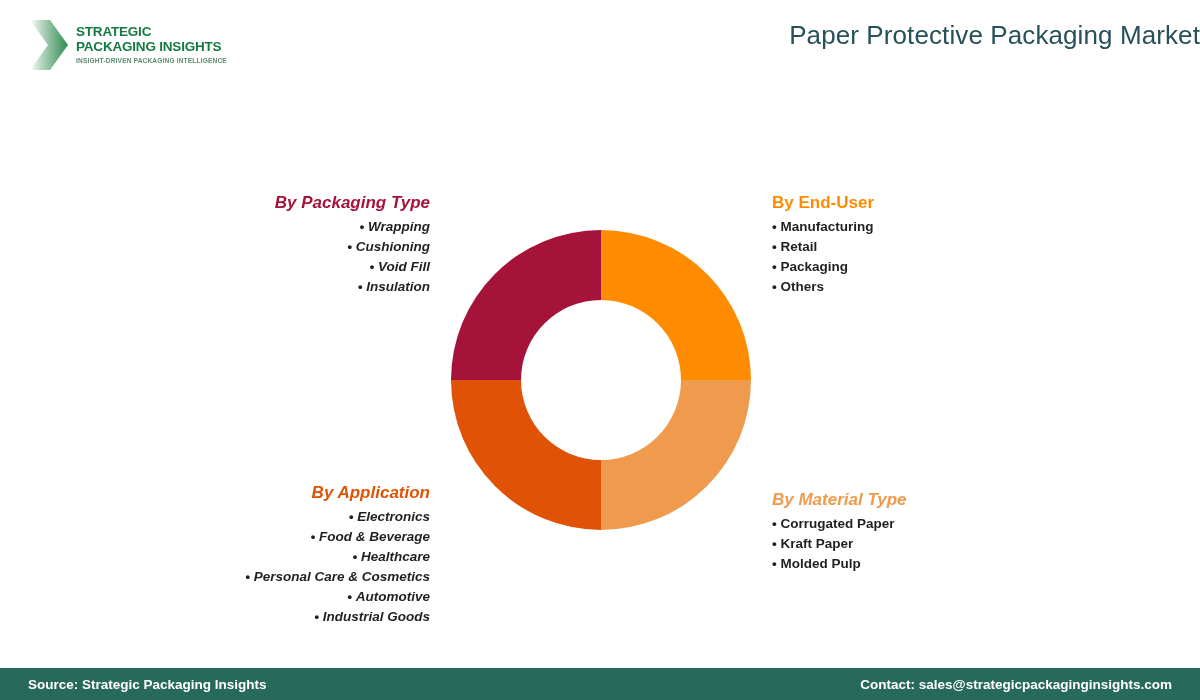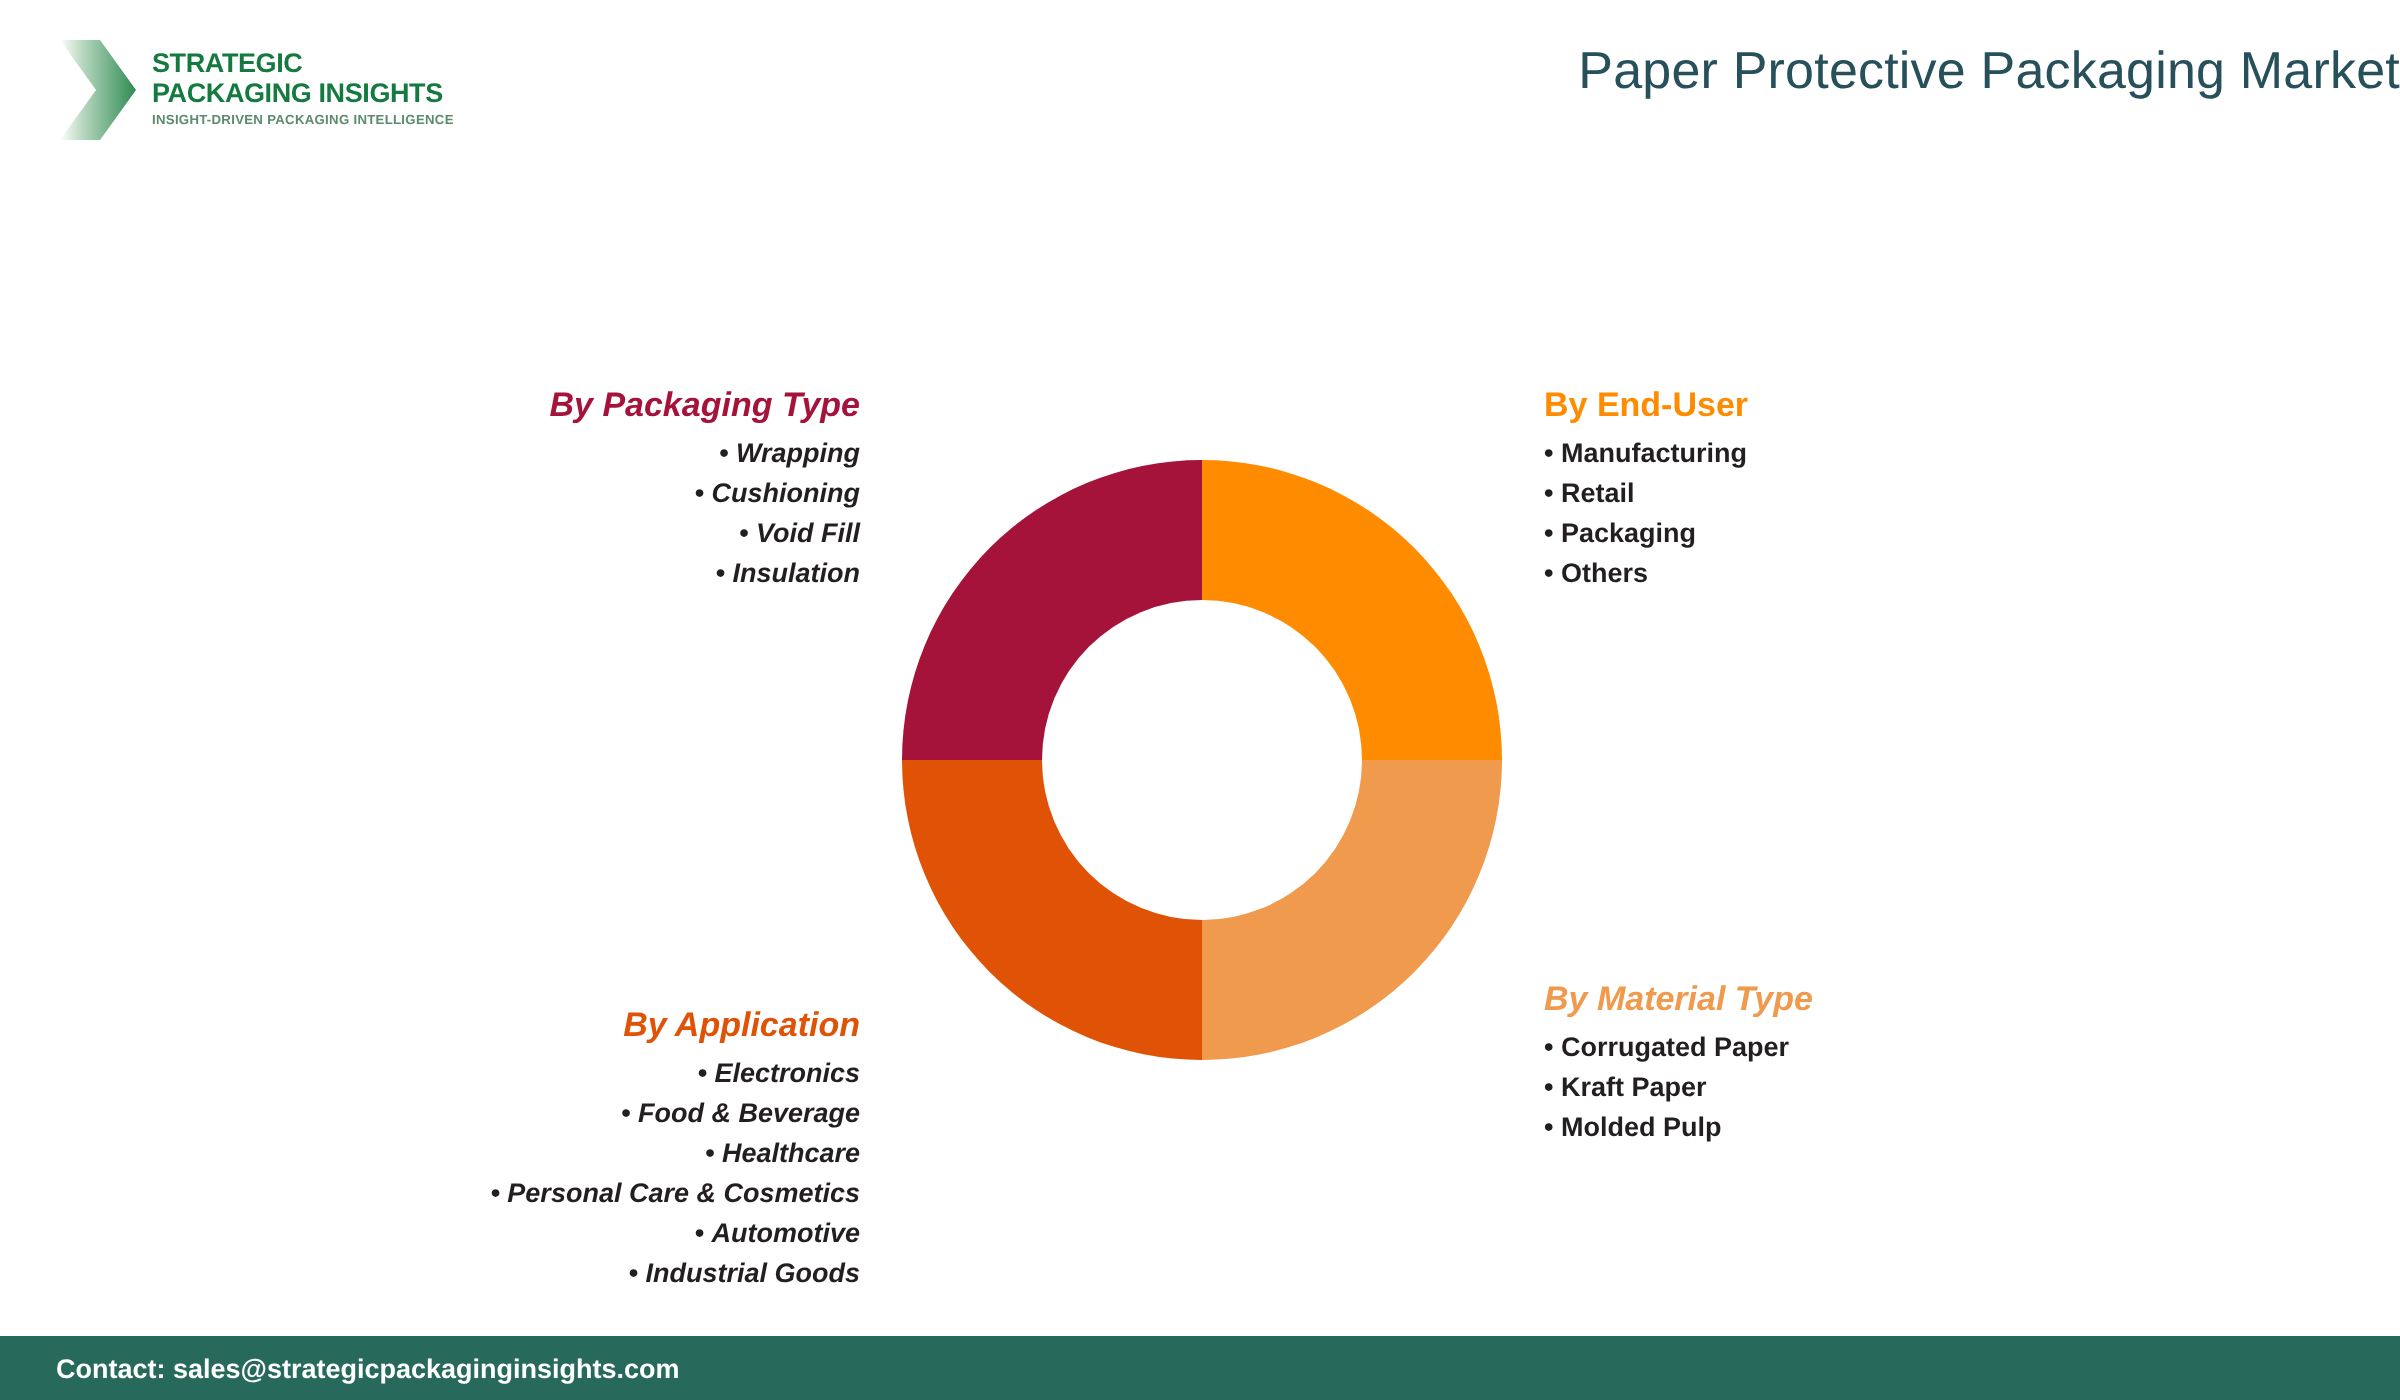--- a/index.html
+++ b/index.html
@@ -106,21 +106,21 @@
   }
   .quad li::before {
     content: "\2022\00a0";
   }
 
   .quad-left  { text-align: right; font-style: italic; }
   .quad-right { text-align: left; }
 
   #quad-packaging-type { left: 180px; top: 193px; width: 250px; }
   #quad-end-user       { left: 772px; top: 193px; width: 300px; }
-  #quad-application    { left: 180px; top: 483px; width: 250px; margin-top: 20px; }
+  #quad-application    { left: 180px; top: 483px; width: 250px; }
   #quad-material-type  { left: 772px; top: 490px; width: 300px; }
 
   
   .footer {
     position: absolute;
     left: 0;
     bottom: 0;
     width: 1200px;
     height: 32px;
     background: #27695A;
@@ -213,16 +213,17 @@
   <div class="quad quad-right" id="quad-material-type">
     <div class="quad-title" style="color: rgb(240, 154, 77); font-style: italic;">By Material Type</div>
     <ul>
       <li>Corrugated Paper</li>
       <li>Kraft Paper</li>
       <li>Molded Pulp</li>
     </ul>
   </div>
 
   <div class="footer" style="background: rgb(39, 105, 90);">
+    <span class="footer-text">Source: Strategic Packaging Insights</span>
     <span class="footer-text">Contact: sales@strategicpackaginginsights.com</span>
   </div>
 
 </div>
 
 </body></html>

